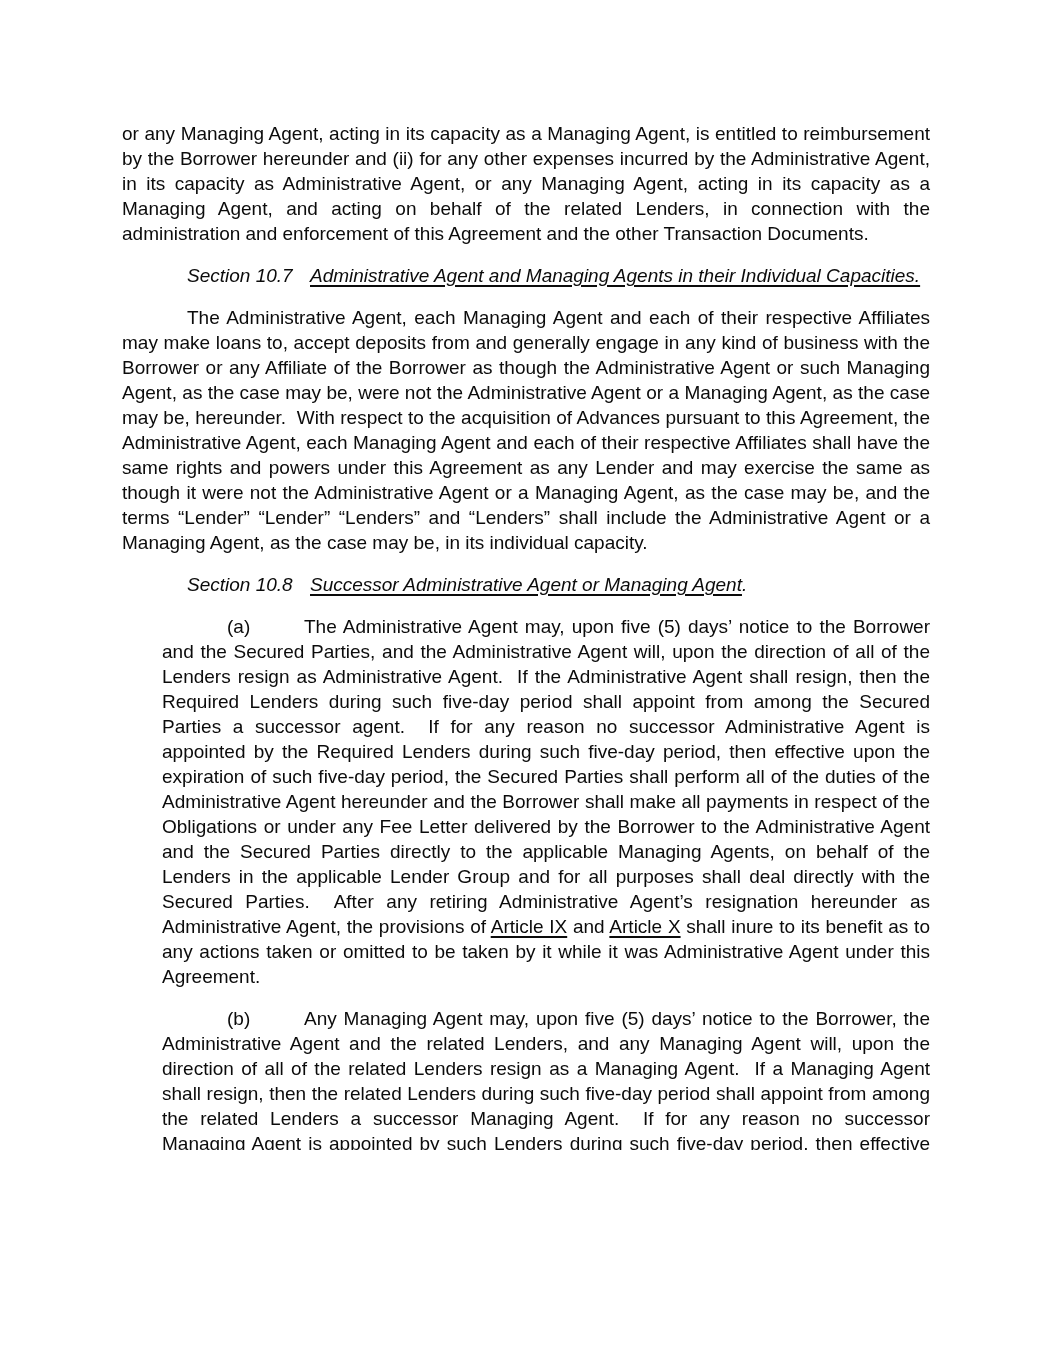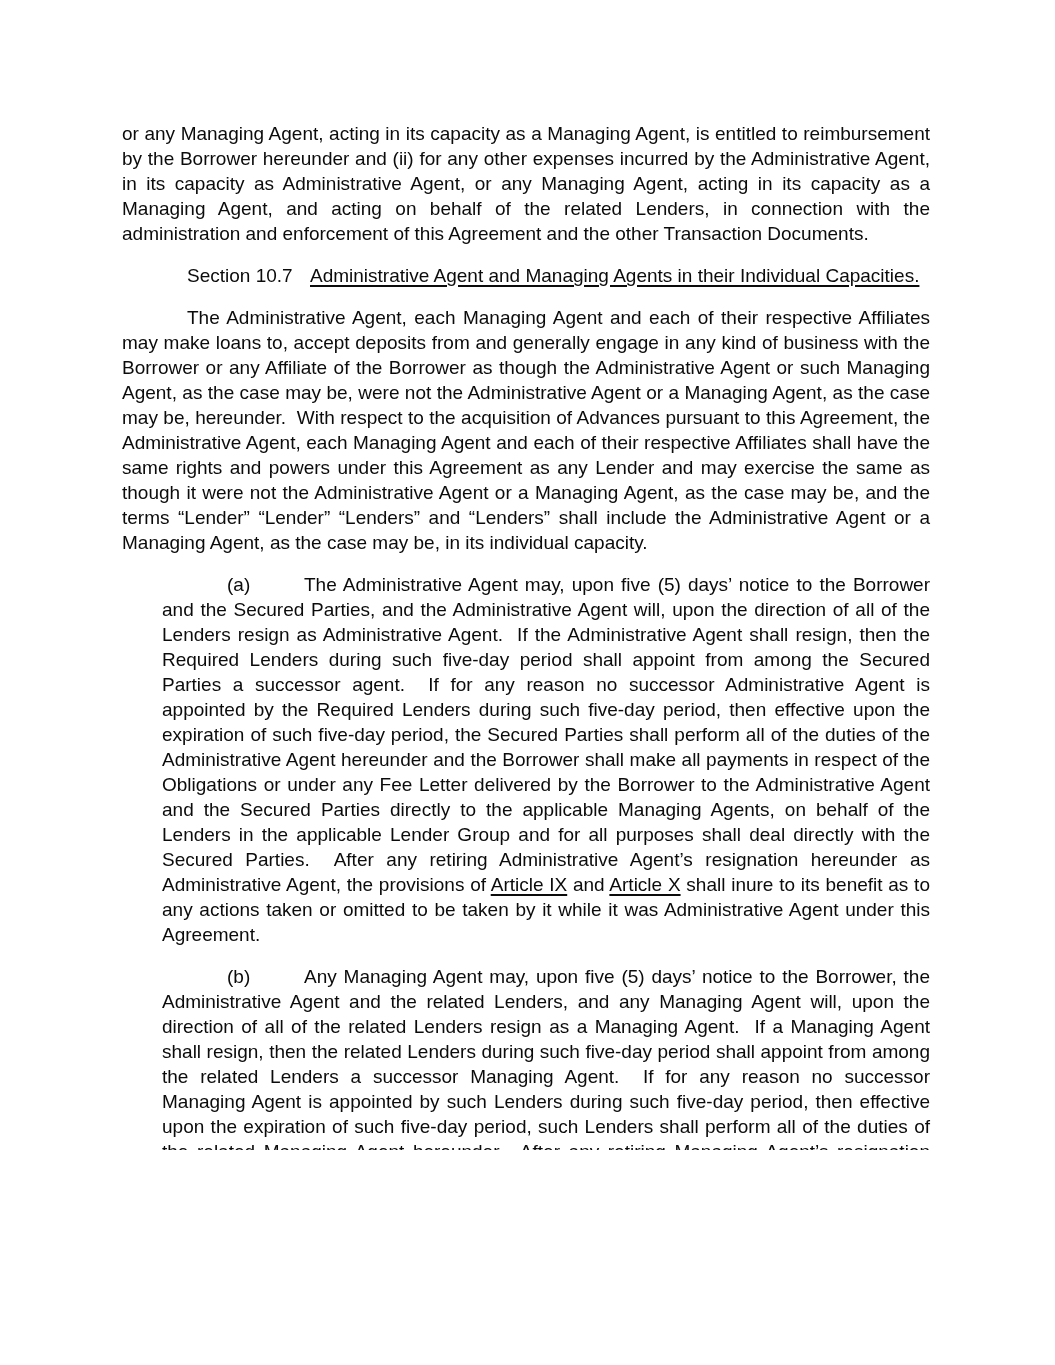--- a/index.html
+++ b/index.html
@@ -31,20 +31,21 @@
   .para.indent { text-indent: 65px; }
   .para.listed { text-indent: 65px; margin-left: 40px; }
   .marker {
     display: inline-block;
     width: 77px;
     text-indent: 0;
   }
   .heading {
     padding-left: 188px;
     text-indent: -123px;
+    font-style: italic;
   }
   .h-label {
     display: inline-block;
     width: 123px;
     text-indent: 0;
   }
   .u {
     text-decoration: underline;
     text-underline-offset: 3px;
     text-decoration-thickness: 1.5px;
@@ -60,19 +61,20 @@
   }
 </style>
 </head>
 <body>
 
 <div class="page">
   <main class="doc">
       <p class="para"><span>or any Managing Agent, acting in its capacity as a Managing Agent, is entitled to reimbursement by the Borrower hereunder and (ii) for any other expenses incurred by the Administrative Agent, in its capacity as Administrative Agent, or any Managing Agent, acting in its capacity as a Managing Agent, and acting on behalf of the related Lenders, in connection with the administration and enforcement of this Agreement and the other Transaction Documents.</span></p>
       <p class="heading"><span class="h-label">Section 10.7</span><span class="u">Administrative Agent and Managing Agents in their Individual Capacities.</span></p>
       <p class="para indent"><span>The Administrative Agent, each Managing Agent and each of their respective Affiliates may make loans to, accept deposits from and generally engage in any kind of business with the Borrower or any Affiliate of the Borrower as though the Administrative Agent or such Managing Agent, as the case may be, were not the Administrative Agent or a Managing Agent, as the case may be, hereunder.&nbsp; With respect to the acquisition of Advances pursuant to this Agreement, the Administrative Agent, each Managing Agent and each of their respective Affiliates shall have the same rights and powers under this Agreement as any Lender and may exercise the same as though it were not the Administrative Agent or a Managing Agent, as the case may be, and the terms “Lender” “Lender” “Lenders” and “Lenders” shall include the Administrative Agent or a Managing Agent, as the case may be, in its individual capacity.</span></p>
+      <p class="heading"><span class="h-label">Section 10.8</span><span class="u">Successor Administrative Agent or Managing Agent</span><span>.</span></p>
       <p class="para listed"><span class="marker">(a)</span><span>The Administrative Agent may, upon five (5) days’ notice to the Borrower and the Secured Parties, and the Administrative Agent will, upon the direction of all of the Lenders resign as Administrative Agent.&nbsp; If the Administrative Agent shall resign, then the Required Lenders during such five-day period shall appoint from among the Secured Parties a successor agent.&nbsp; If for any reason no successor Administrative Agent is appointed by the Required Lenders during such five-day period, then effective upon the expiration of such five-day period, the Secured Parties shall perform all of the duties of the Administrative Agent hereunder and the Borrower shall make all payments in respect of the Obligations or under any Fee Letter delivered by the Borrower to the Administrative Agent and the Secured Parties directly to the applicable Managing Agents, on behalf of the Lenders in the applicable Lender Group and for all purposes shall deal directly with the Secured Parties.&nbsp; After any retiring Administrative Agent’s resignation hereunder as Administrative Agent, the provisions of </span><span class="u">Article IX</span><span> and </span><span class="u">Article X</span><span> shall inure to its benefit as to any actions taken or omitted to be taken by it while it was Administrative Agent under this Agreement.</span></p>
       <p class="para listed"><span class="marker">(b)</span><span>Any Managing Agent may, upon five (5) days’ notice to the Borrower, the Administrative Agent and the related Lenders, and any Managing Agent will, upon the direction of all of the related Lenders resign as a Managing Agent.&nbsp; If a Managing Agent shall resign, then the related Lenders during such five-day period shall appoint from among the related Lenders a successor Managing Agent.&nbsp; If for any reason no successor Managing Agent is appointed by such Lenders during such five-day period, then effective upon the expiration of such five-day period, such Lenders shall perform all of the duties of the related Managing Agent hereunder.&nbsp; After any retiring Managing Agent’s resignation hereunder as a Managing Agent, the provisions of </span><span class="u">Article</span></p>
     </main>
   <div class="footer">
     <span>114</span>
   </div>
 </div>
 
 </body></html>

